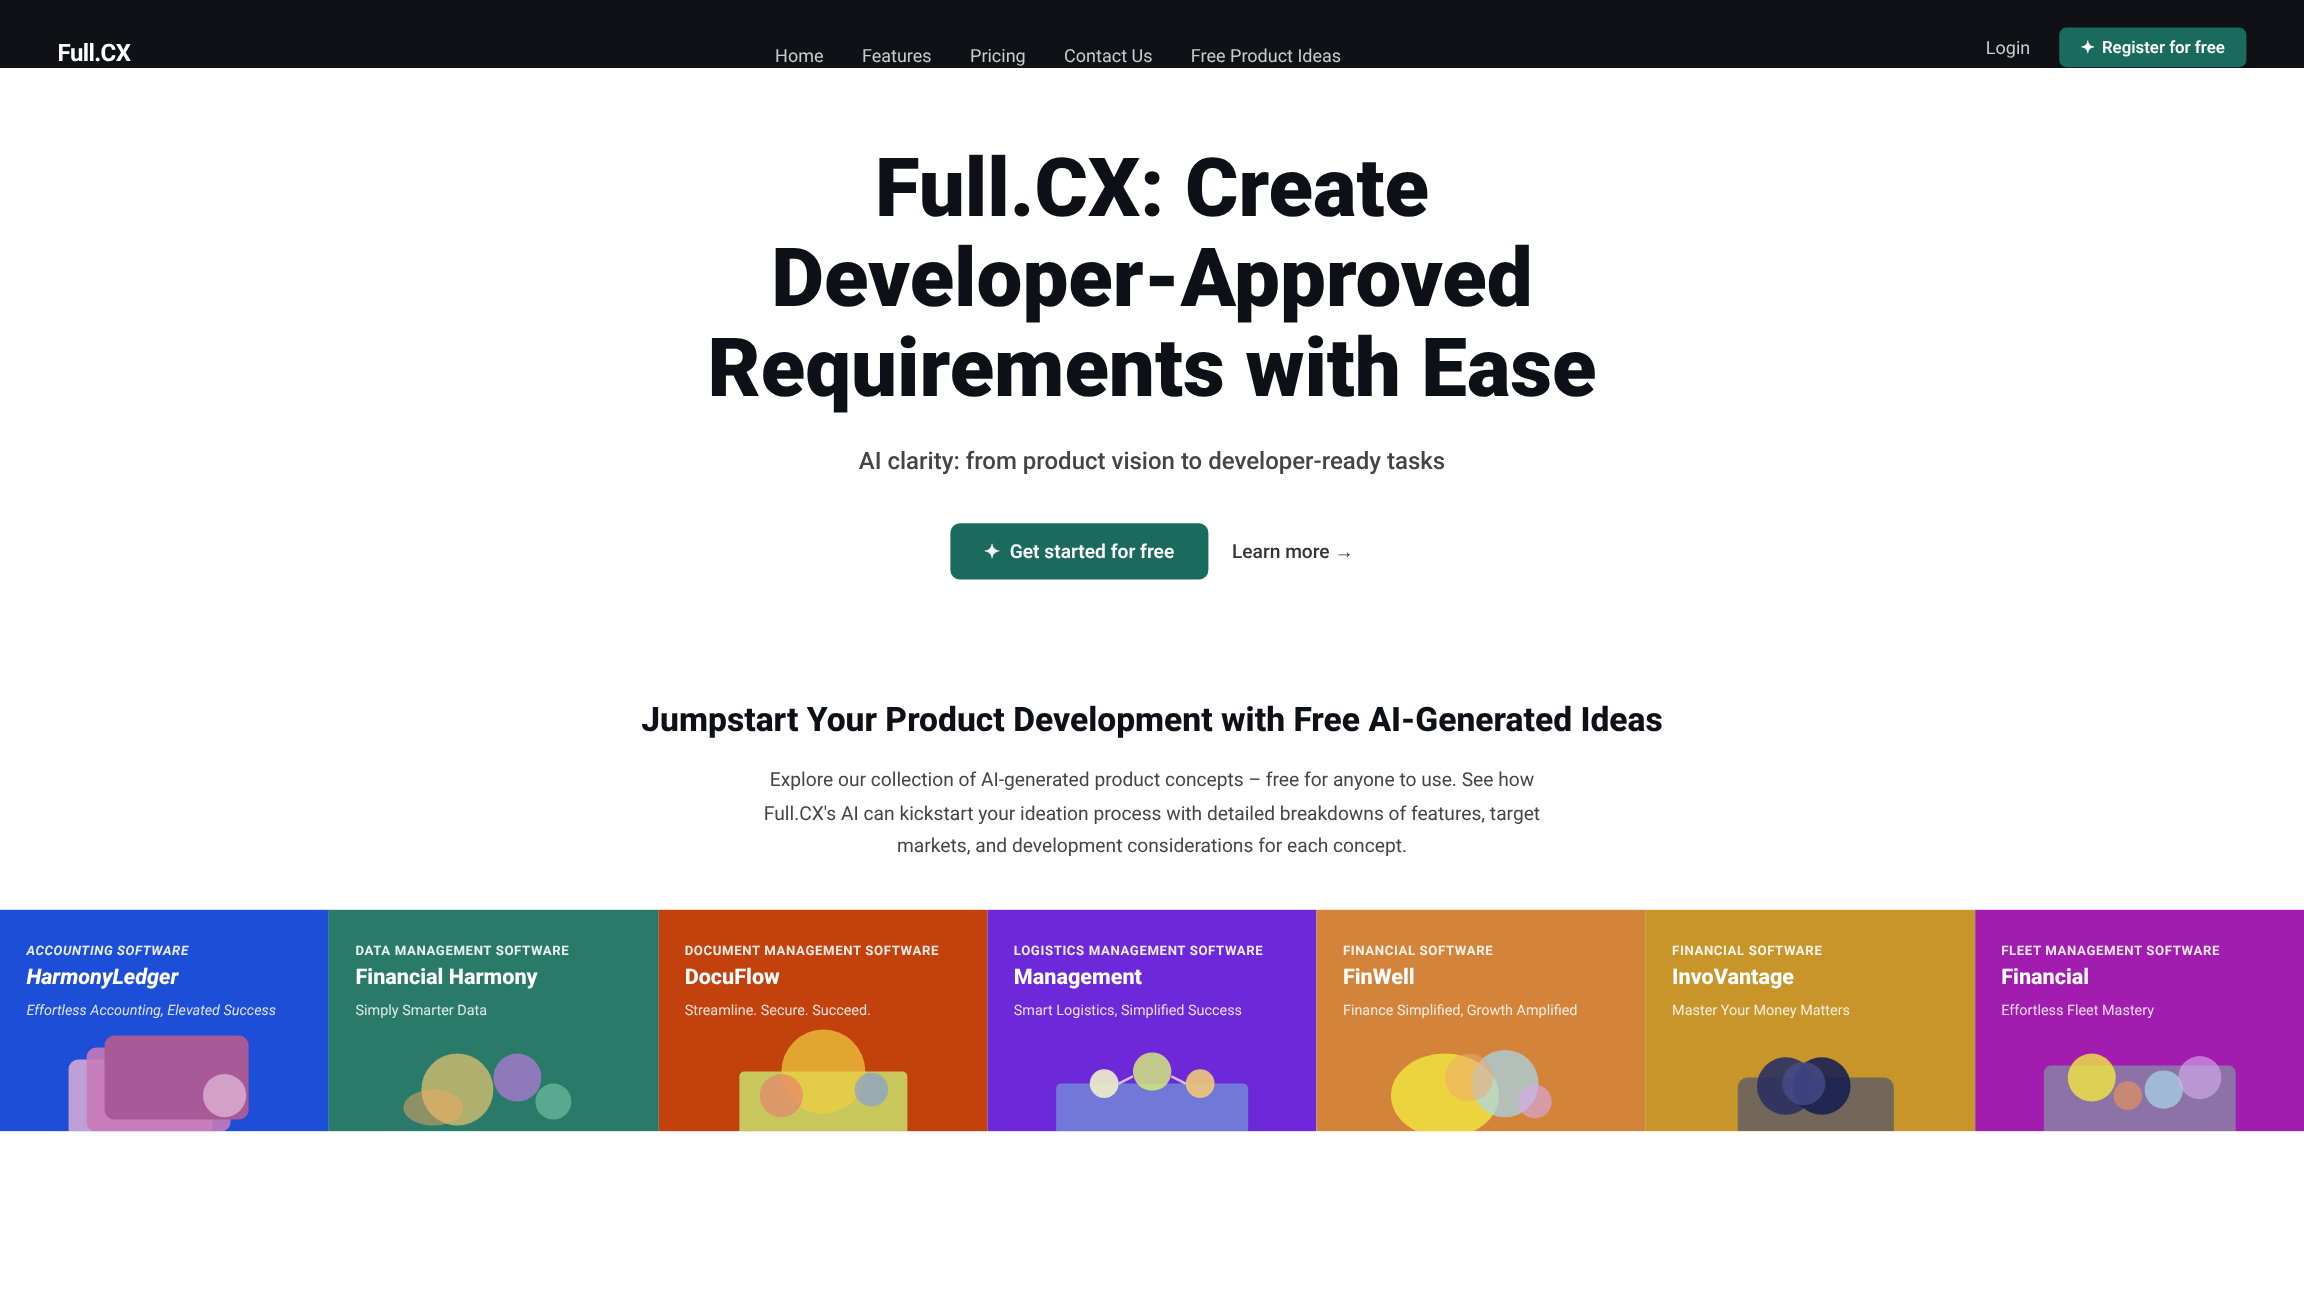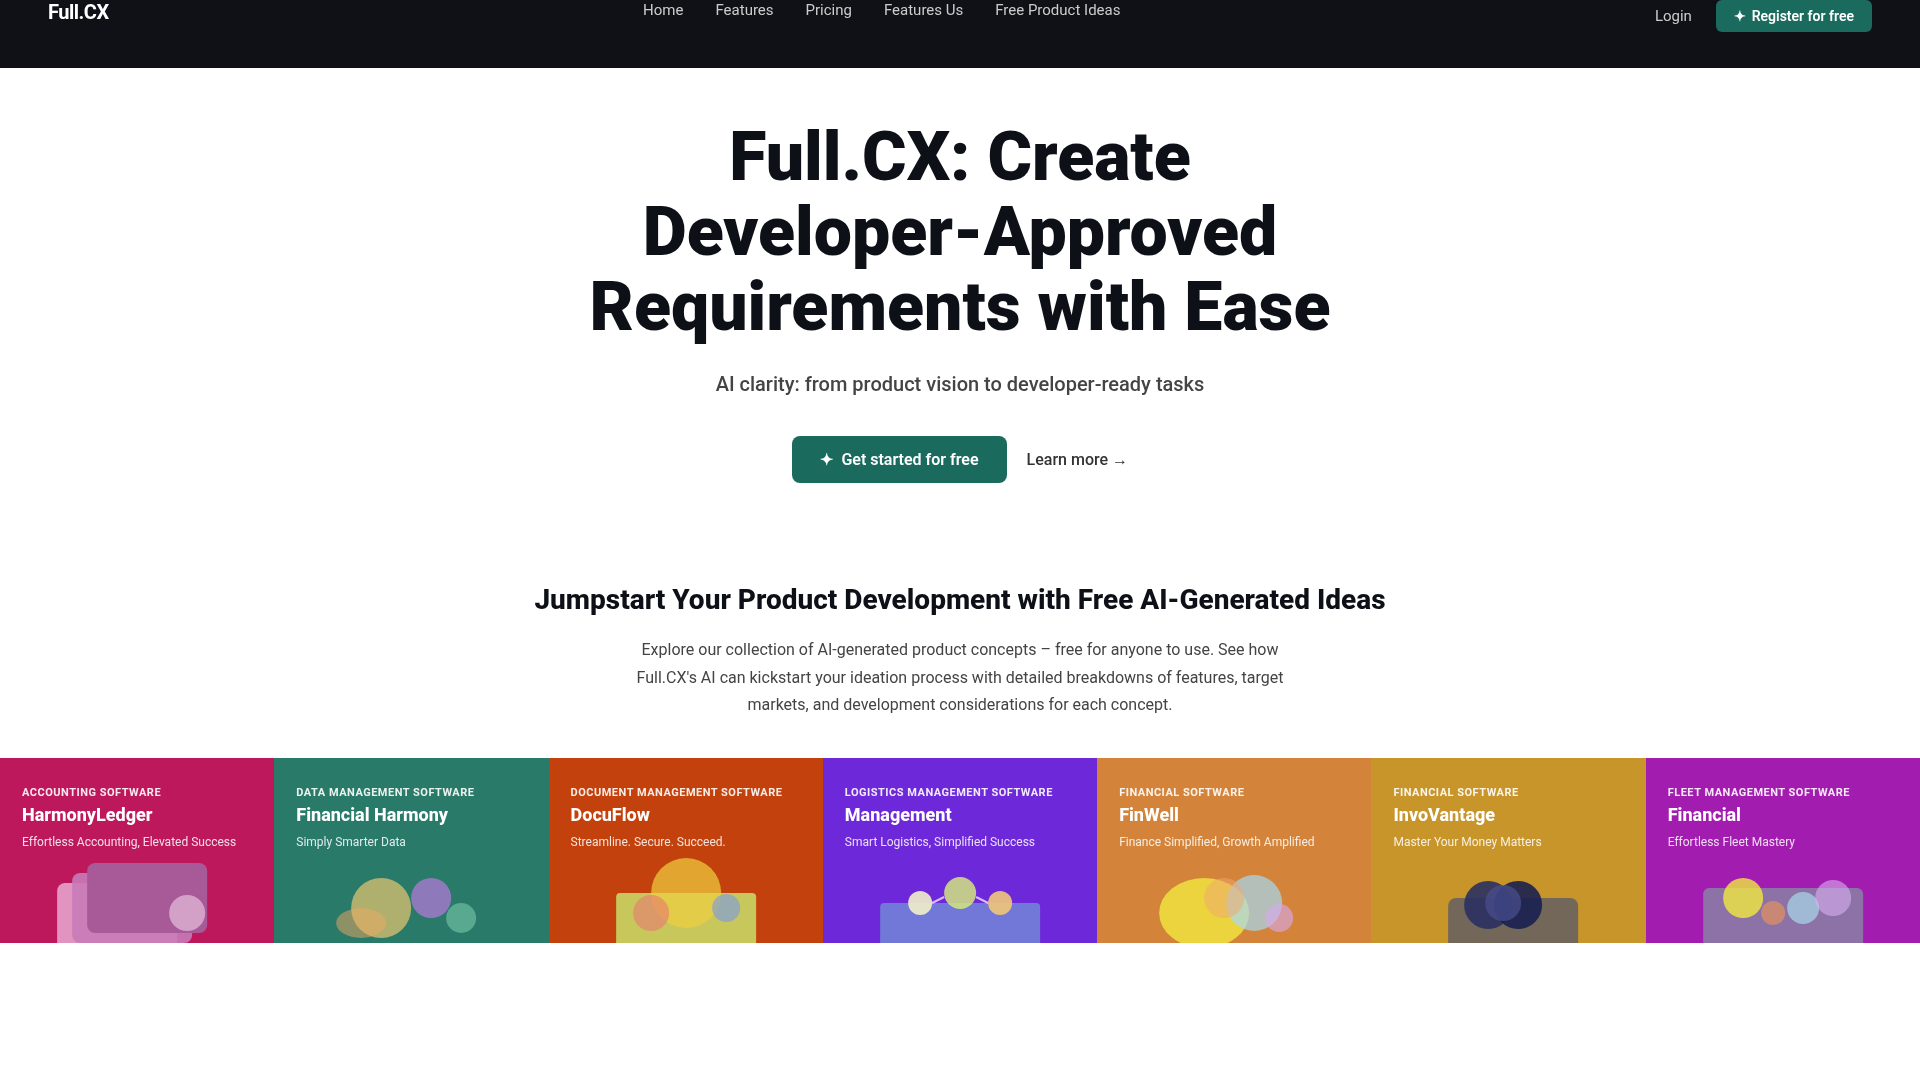--- a/index.html
+++ b/index.html
@@ -2,24 +2,24 @@
 <html><head>
   <meta charset="utf-8">
   <style>
     * { margin: 0; padding: 0; box-sizing: border-box; }
     body { font-family: -apple-system, BlinkMacSystemFont, 'Segoe UI', Roboto, sans-serif; background: #fff; overflow-x: hidden; }
 
     
     nav {
       background: #0f1117;
       display: flex;
-      align-items: flex-start;
+      align-items: flex-end;
       justify-content: space-between;
       padding: 0 48px;
-      height: 68px;
+      height: 56px;
       position: fixed;
       top: 0; left: 0; right: 0;
       z-index: 100;
     }
     .nav-logo {
       color: #fff;
       font-size: 20px;
       font-weight: 700;
       letter-spacing: -0.5px;
       white-space: nowrap;
@@ -148,21 +148,21 @@
   </style>
 </head>
 <body>
 
 <nav>
   <span class="nav-logo">Full.CX</span>
   <ul class="nav-links">
     <li><a href="#">Home</a></li>
     <li><a href="#">Features</a></li>
     <li><a href="#">Pricing</a></li>
-    <li><a href="#">Features Us</a></li>
+    <li><a href="#">Contact Us</a></li>
     <li><a href="#">Free Product Ideas</a></li>
   </ul>
   <div class="nav-right">
     <a class="nav-login" href="#">Login</a>
     <a class="nav-register" href="#">
       <span>✦</span>
       <span>Register for free</span>
     </a>
   </div>
 </nav>
@@ -178,21 +178,21 @@
     <a class="btn-secondary" href="#">Learn more →</a>
   </div>
 </section>
 
 <section class="jumpstart">
   <h2>Jumpstart Your Product Development with Free AI-Generated Ideas</h2>
   <p>Explore our collection of AI-generated product concepts – free for anyone to use. See how Full.CX's AI can kickstart your ideation process with detailed breakdowns of features, target markets, and development considerations for each concept.</p>
 </section>
 
 <div class="cards-row" id="cards-container">
-<div class="card" style="background: #be185d; color: rgb(255, 255, 255);">
+<div class="card" style="background: #1d4ed8; color: rgb(255, 255, 255); font-style: italic;">
       <div style="font-size:11px;font-weight:700;text-transform:uppercase;letter-spacing:0.5px;margin-bottom:5px;opacity:0.9;">Accounting Software</div>
       <div style="font-size:18px;font-weight:800;line-height:1.2;margin-bottom:8px;">HarmonyLedger</div>
       <div style="font-size:12px;line-height:1.4;opacity:0.85;">Effortless Accounting, Elevated Success</div>
       <div style="margin-top:auto;height:90px;overflow:hidden;"><svg width="100%" height="90" viewBox="0 0 180 90" xmlns="http://www.w3.org/2000/svg">
       <rect x="10" y="30" width="120" height="70" rx="8" fill="#e8b4d8" opacity="0.8"></rect>
       <rect x="25" y="20" width="120" height="70" rx="8" fill="#c87ab8" opacity="0.9"></rect>
       <rect x="40" y="10" width="120" height="70" rx="8" fill="#a85a98"></rect>
       <circle cx="140" cy="60" r="18" fill="#f0d0e8" opacity="0.6"></circle>
     </svg></div>
     </div>

